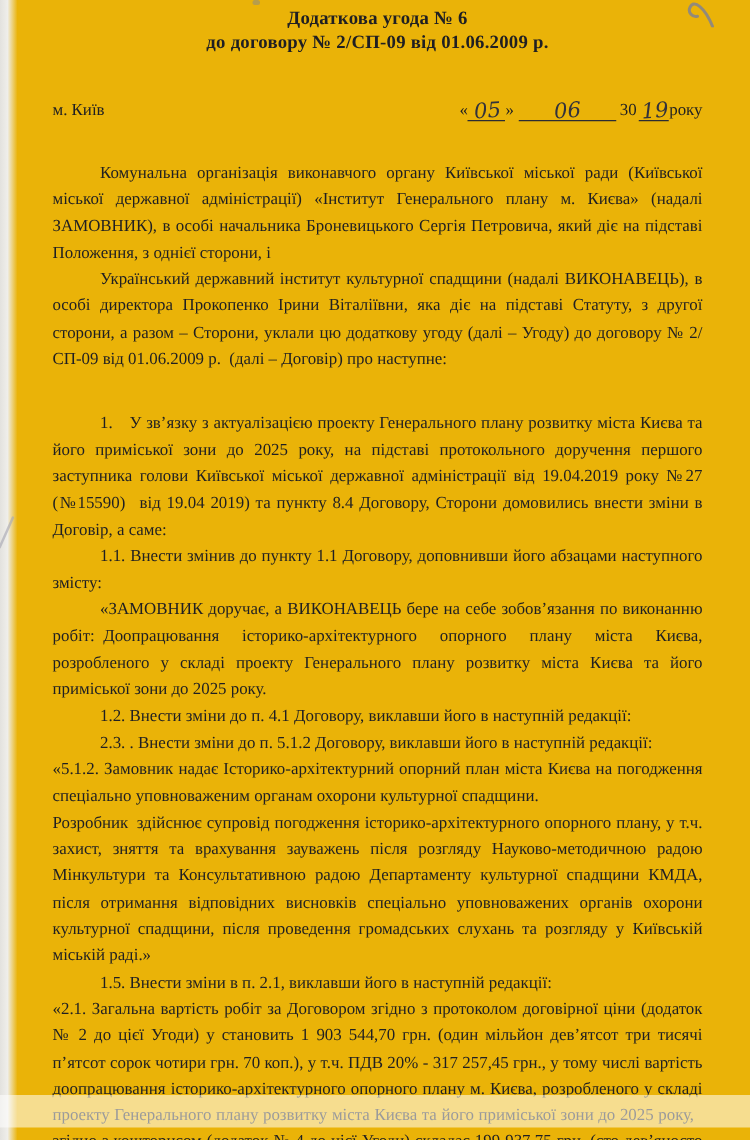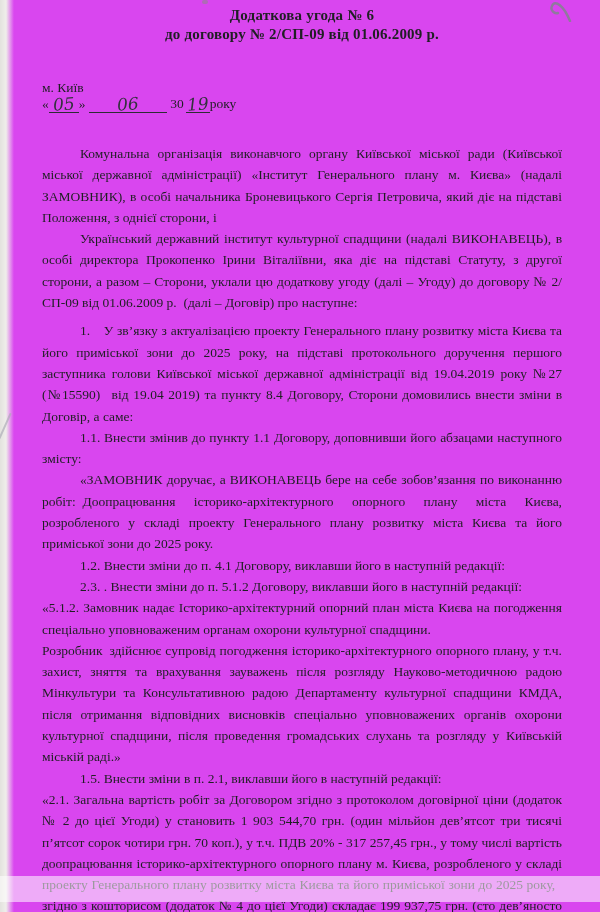--- a/index.html
+++ b/index.html
@@ -1,55 +1,55 @@
 <!DOCTYPE html>
 <html lang="uk"><head>
 <meta charset="utf-8">
 <style>
   html,body{margin:0;padding:0;background:#e8e8e6;}
   .page{
     position:relative;
     width:600px;height:912px;
     margin:0 auto;
-    background:#d946ef;
+    background:#eab308;
     overflow:hidden;
     font-family:"Liberation Serif", serif;
     color:#1f1f23;
     box-sizing:border-box;
   }
   .page::before{ 
     content:"";position:absolute;left:0;top:0;bottom:0;width:14px;
     background:linear-gradient(90deg,#e3e2de 0,#efeeea 6px,rgba(247,246,242,0) 14px);
     pointer-events:none;
   }
   .page::after{ 
     content:"";position:absolute;left:0;right:0;top:876px;height:26px;
     background:rgba(255,255,255,0.55);
     pointer-events:none;
   }
   .content{position:relative;padding:6px 38px 0 42px;}
   .title{ text-align:center;font-weight:bold;font-size:15px;line-height:19px;letter-spacing:.2px;}
   .info-row{
     display:flex;justify-content:space-between;align-items:baseline;
-    margin-top:36px;font-size:13.5px;flex-direction:column;
+    margin-top:36px;font-size:13.5px;
   }
   .date-line{white-space:nowrap;}
   .slot{display:inline-block;border-bottom:1.4px solid #2c2c33;text-align:center;vertical-align:baseline;}
   .slot-day{min-width:30px;}
   .slot-month{min-width:78px;}
   .slot-year{min-width:24px;margin-left:2px;}
   .hand{
     font-family:"DejaVu Serif", serif;font-style:italic;
     font-size:17px;color:#32323c;display:inline-block;
     transform:rotate(-4deg) translateY(2px);line-height:10px;
   }
   .doc-body{margin-top:30px;font-size:13.5px;line-height:21.3px;text-align:justify;}
   .para{margin:0;}
   .para.indent{text-indent:38px;}
-  .para.gap{margin-top:7px;}
+  .para.gap{margin-top:30px;}
   .para.bold, .b{font-weight:normal;}
   
   .pen-top-right{position:absolute;left:546px;top:0;width:28px;height:22px;}
   .pen-margin-stroke{
     position:absolute;left:4px;top:412px;width:2px;height:28px;
     background:#a9a9b4;opacity:.65;transform:rotate(24deg);border-radius:2px;
   }
   .scan-speck{
     position:absolute;left:202px;top:0;width:6px;height:4px;
     background:#8b8b85;opacity:.55;border-radius:2px;

